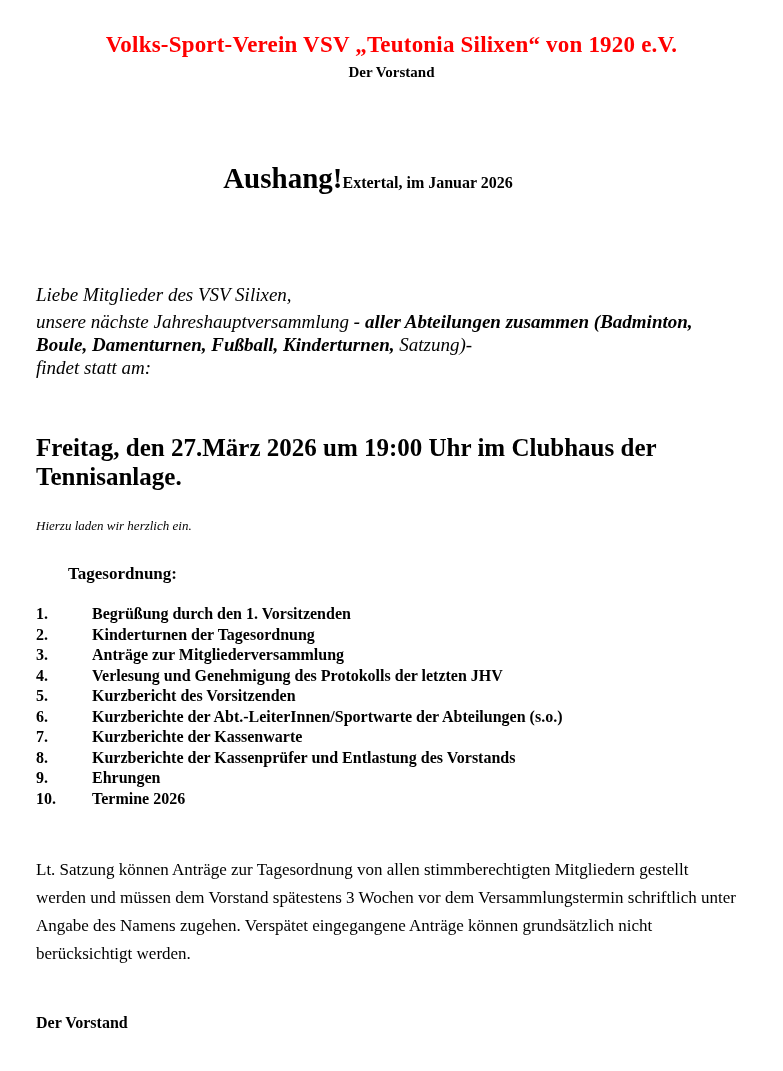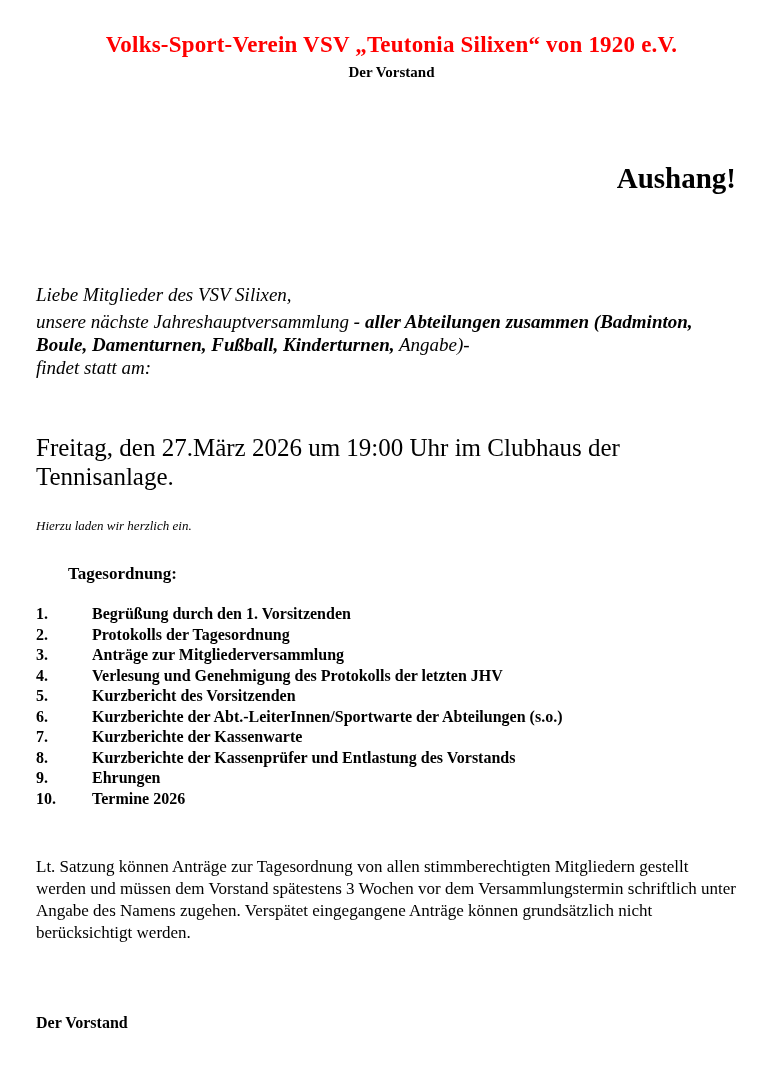--- a/index.html
+++ b/index.html
@@ -48,21 +48,21 @@
   }
 
   
   .headline-row {
     position: absolute;
     top: 162px;
     left: 36px;
     width: 700px;
     display: flex;
     align-items: baseline;
-    justify-content: flex-end;
+    justify-content: center;
   }
   .aushang {
     font-weight: bold;
     font-size: 29px;
     line-height: 32px;
   }
   .place-date {
     font-weight: bold;
     font-size: 16px;
     line-height: 20px;
@@ -93,21 +93,21 @@
   .intro b {
     font-weight: bold;
     font-style: italic;
   }
 
   .meeting-line {
     position: absolute;
     top: 433px;
     left: 36px;
     width: 680px;
-    font-weight: normal;
+    font-weight: bold;
     font-size: 25px;
     line-height: 29px;
   }
 
   .invite {
     position: absolute;
     top: 514px;
     left: 36px;
     font-style: italic;
     font-size: 13px;
@@ -144,21 +144,21 @@
     flex: 1 1 auto;
     white-space: nowrap;
   }
 
   .statute {
     position: absolute;
     top: 856px;
     left: 36px;
     width: 706px;
     font-size: 17px;
-    line-height: 22px;
+    line-height: 28px;
     font-weight: normal;
   }
 
   .closing {
     position: absolute;
     top: 962px;
     left: 36px;
     font-style: italic;
     font-size: 19px;
     line-height: 24px;
@@ -178,43 +178,44 @@
 
 <div class="page">
 
   <div class="letterhead">
     <div class="club-name">Volks-Sport-Verein  VSV „Teutonia Silixen“ von 1920 e.V.</div>
     <div class="board-sub">Der Vorstand</div>
   </div>
 
   <div class="headline-row">
     <div class="aushang">Aushang!</div>
+    <div class="place-date">Extertal, im Januar 2026</div>
   </div>
 
   <div class="salutation">Liebe Mitglieder des VSV Silixen,</div>
 
   <div class="intro">
-    <span>unsere nächste Jahreshauptversammlung</span><b> - aller Abteilungen zusammen (Badminton, Boule, Damenturnen, Fußball, Kinderturnen,</b><span> Angabe)-</span><br>
+    <span>unsere nächste Jahreshauptversammlung</span><b> - aller Abteilungen zusammen (Badminton, Boule, Damenturnen, Fußball, Kinderturnen,</b><span> Satzung)-</span><br>
     <span>findet statt am:</span>
   </div>
 
   <div class="meeting-line">Freitag, den 27.März 2026 um 19:00 Uhr im Clubhaus der Tennisanlage.</div>
 
   <div class="invite">Hierzu laden wir herzlich ein.</div>
 
   <div class="agenda-title">Tagesordnung:</div>
 
   <div class="agenda-list">
     <div class="agenda-item">
       <span class="agenda-num">1.</span>
       <span class="agenda-text">Begrüßung durch den 1. Vorsitzenden</span>
     </div>
     <div class="agenda-item">
       <span class="agenda-num">2.</span>
-      <span class="agenda-text">Protokolls der Tagesordnung</span>
+      <span class="agenda-text">Kinderturnen der Tagesordnung</span>
     </div>
     <div class="agenda-item">
       <span class="agenda-num">3.</span>
       <span class="agenda-text">Anträge zur Mitgliederversammlung</span>
     </div>
     <div class="agenda-item">
       <span class="agenda-num">4.</span>
       <span class="agenda-text">Verlesung und Genehmigung des Protokolls der letzten JHV</span>
     </div>
     <div class="agenda-item">

